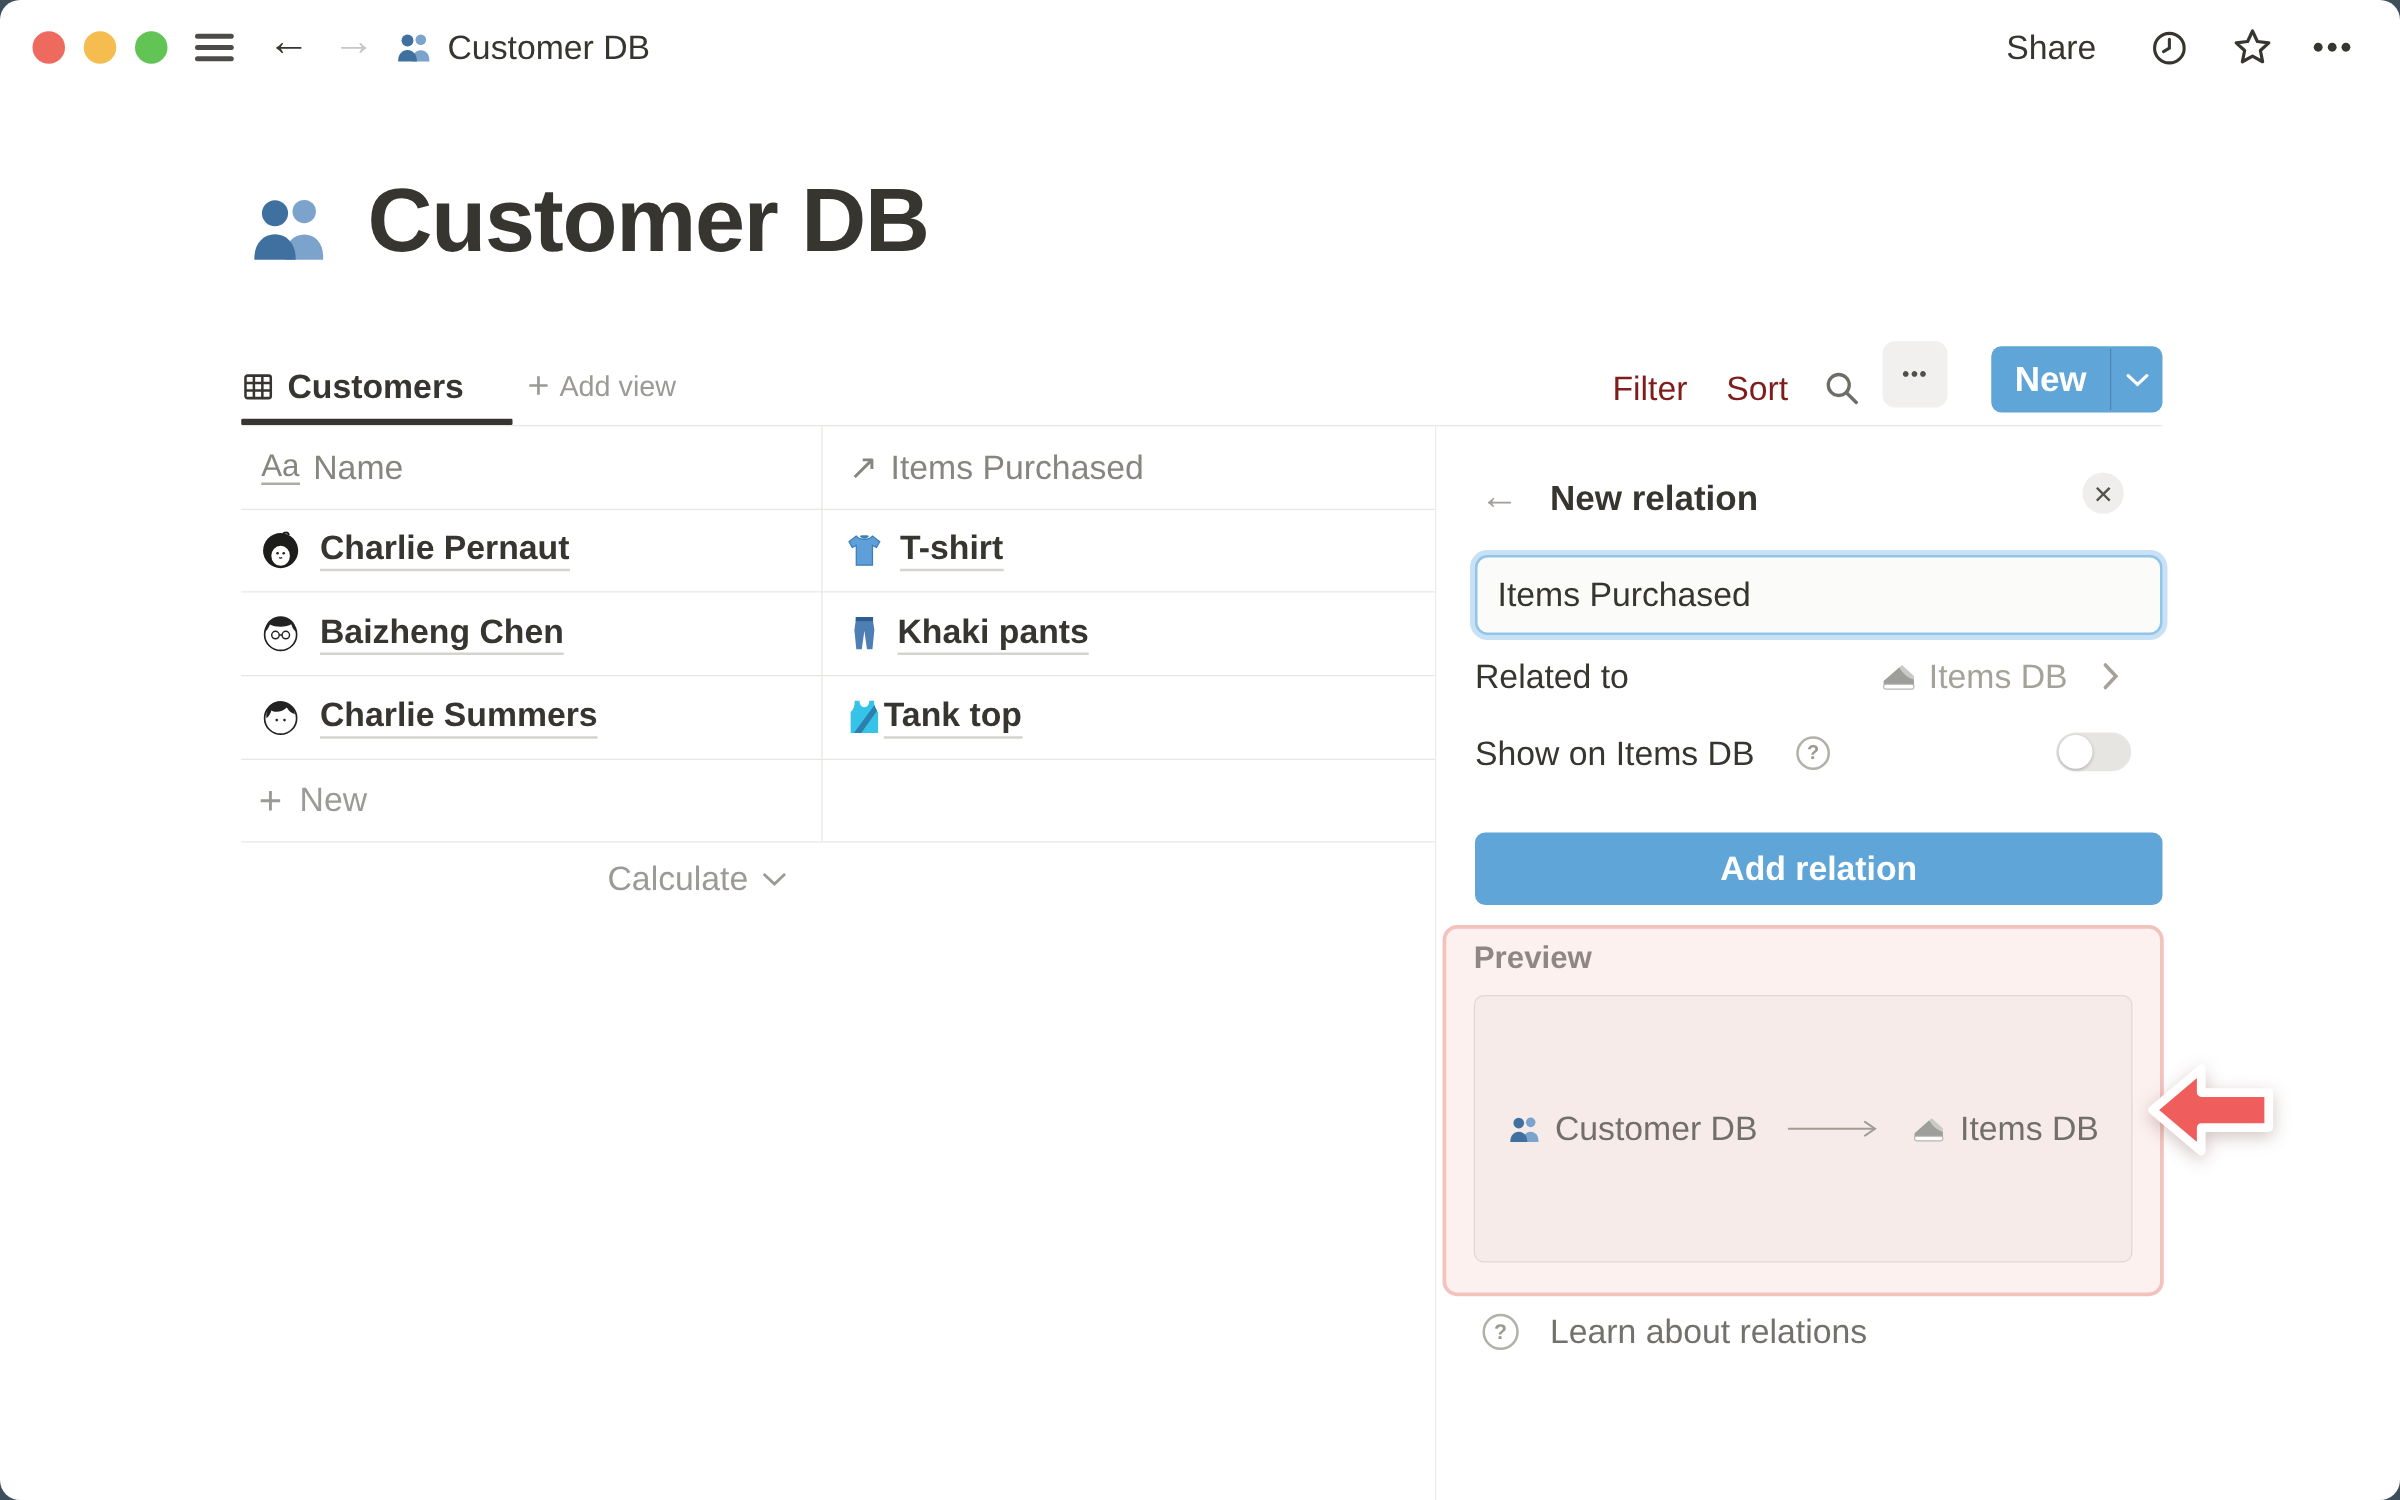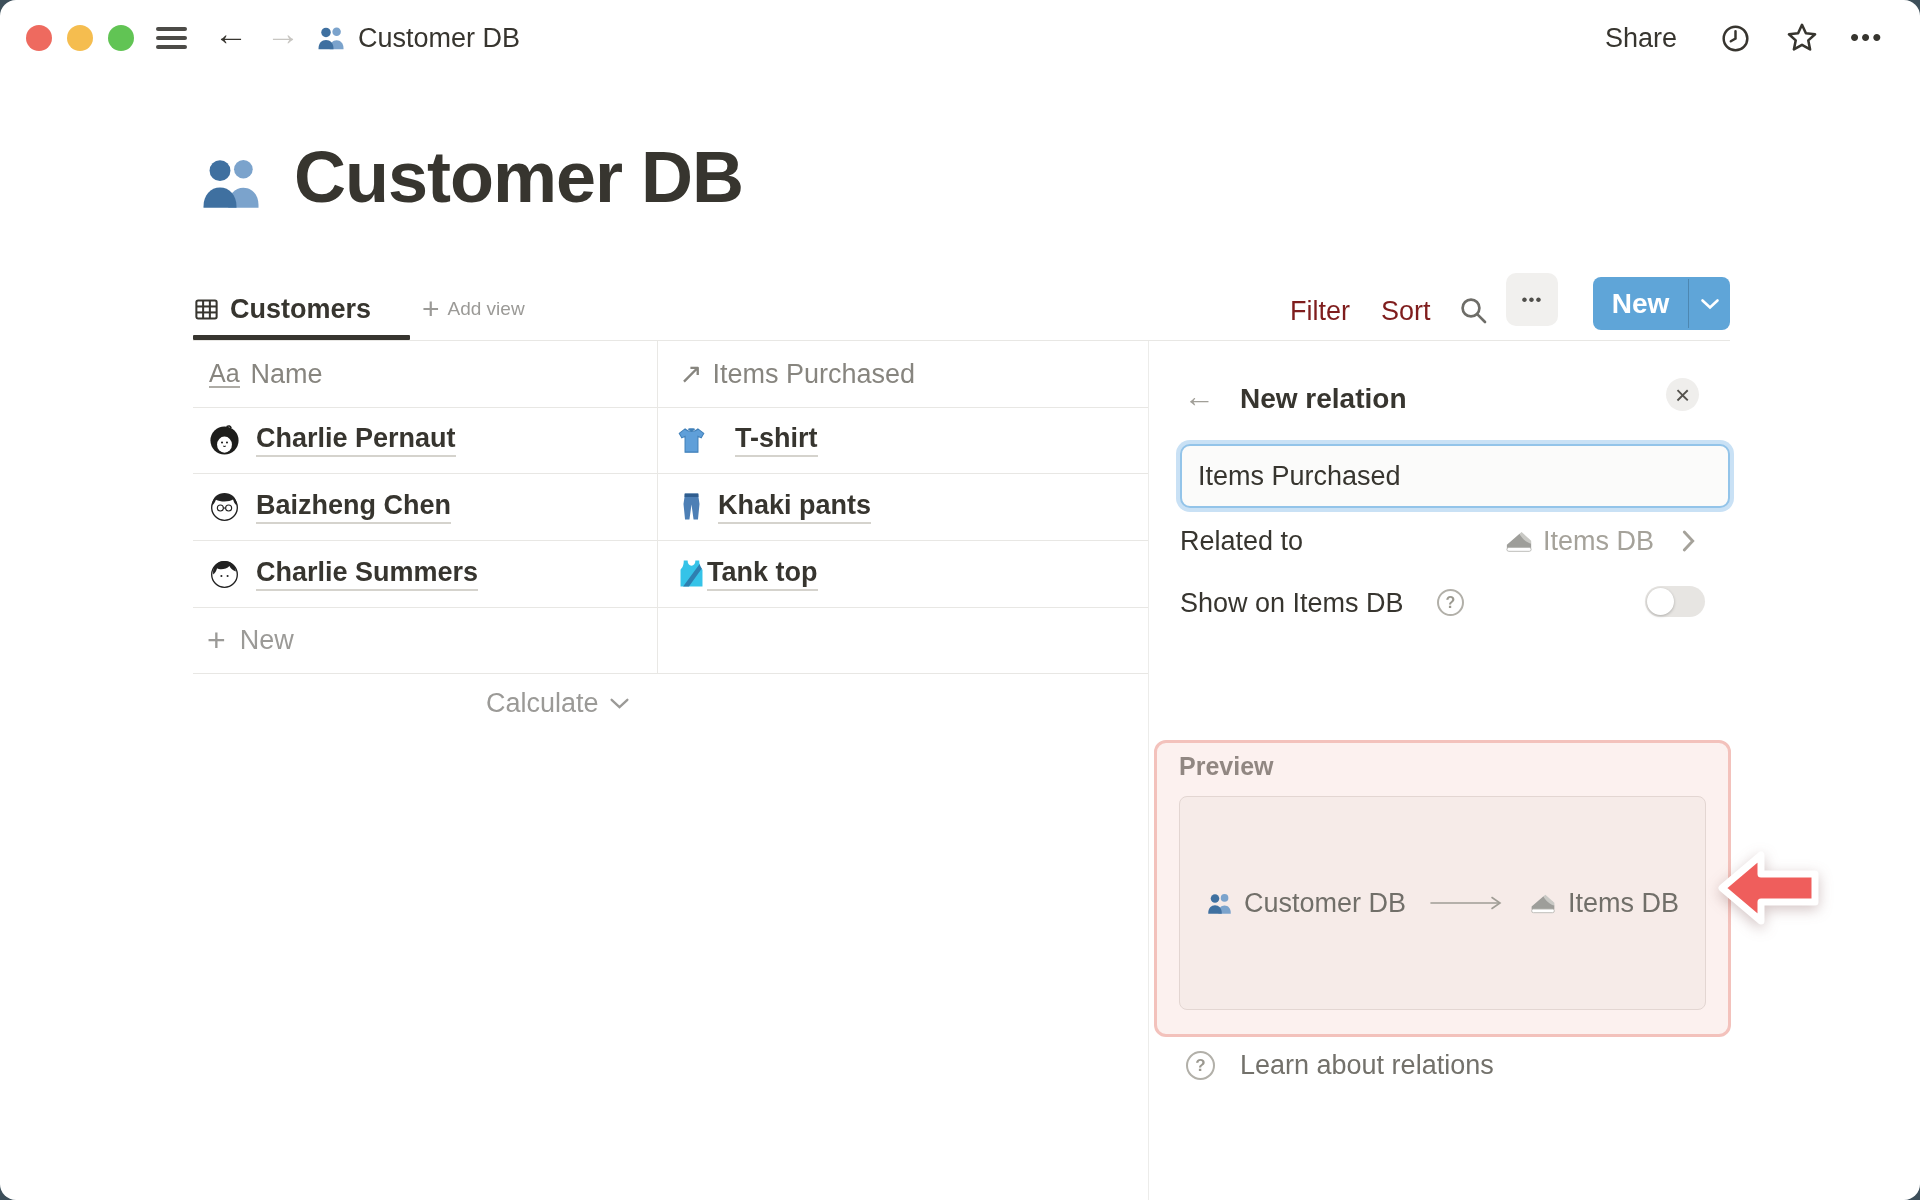--- a/index.html
+++ b/index.html
@@ -96,21 +96,21 @@
         <line x1="9" y1="4" x2="9" y2="20"></line>
           <line x1="15" y1="4" x2="15" y2="20"></line>
       </svg>
     </span>
     <span style="font-size:27px; font-weight:bold;">Customers</span>
   </div>
   <div class="abs" style="left:193px; top:335px; width:217px; height:5px; background:#37352f; border-radius:1px;"></div>
 
   <div class="abs row-flex" style="left:422px; top:294px; gap:8px;">
     <span class="glyph gray" style="font-size:30px;">+</span>
-    <span class="gray" style="font-size:19px;text-align:center;">Add view</span>
+    <span class="gray" style="font-size:23px;text-align:center;">Add view</span>
   </div>
 
   <div class="abs mgray" style="left:1290px; top:296px; font-size:27px;">Filter</div>
   <div class="abs mgray" style="left:1381px; top:296px; font-size:27px;">Sort</div>
   <div class="abs" style="left:1457px; top:294px;">
     <svg width="32" height="32" viewBox="0 0 24 24" fill="none" stroke="#6e6d68" stroke-width="2" stroke-linecap="round">
       <circle cx="10.5" cy="10.5" r="6.3"></circle>
         <line x1="15.3" y1="15.3" x2="21" y2="21"></line>
     </svg>
   </div>
@@ -158,21 +158,21 @@
     </span>
     <span class="plink" style="font-size:27px;">Charlie Pernaut</span>
   </div>
   <div class="abs row-flex" style="left:676px; top:407px; height:66px; gap:13px;">
     <span>
       <svg width="31" height="31" viewBox="0 0 24 24">
         <path fill="#5f9fd9" stroke="#3f7fb8" stroke-width="0.8" d="M7 3 2.5 6.5 4.5 10 7 8.8V21h10V8.8L19.5 10 21.5 6.5 17 3c-1 1.2-3 2-5 2s-4-.8-5-2z"></path>
         <path fill="#3f7fb8" d="M9 3c.8 1 1.8 1.6 3 1.6S14.2 4 15 3l-1.5-.5h-3z"></path>
       </svg>
     </span>
-    <span class="plink" style="font-size:27px;margin-left:15px;">T-shirt</span>
+    <span class="plink" style="font-size:27px;">T-shirt</span>
   </div>
 
   <div class="abs row-flex" style="left:209px; top:473px; height:67px; gap:16px;">
     <span>
       <svg width="31" height="31" viewBox="0 0 30 30">
         <circle cx="15" cy="16" r="12.4" fill="#fff" stroke="#222" stroke-width="1.3"></circle>
         <path d="M3 14C3 6 9 2 15 2s12 4 12 12c-2.2-1.4-3.2-3.8-3.7-5.8-3.2 2.2-11.8 2.8-16.6.2C6 10.3 5 12.6 3 14z" fill="#222"></path>
         <circle cx="11" cy="16.5" r="2.9" fill="none" stroke="#222" stroke-width="1.1"></circle>
         <circle cx="19" cy="16.5" r="2.9" fill="none" stroke="#222" stroke-width="1.1"></circle>
         <path d="M13.9 16.5h2.2" stroke="#222" stroke-width="1.1"></path>
@@ -249,20 +249,21 @@
   </div>
 
   <div class="abs" style="left:1180px; top:588px; font-size:27px;">Show on Items DB</div>
   <div class="abs qcircle" style="left:1437px; top:589px; width:27px; height:27px; font-size:16px;">
       <span>?</span>
     </div>
   <div class="abs toggle" style="left:1645px; top:586px;">
       <div class="knob"></div>
     </div>
 
+  <button class="abs addrel" style="left:1180px; top:666px;">Add relation</button>
 
   <div class="abs pink-box" style="left:1154px; top:740px; width:577px; height:297px;"></div>
   <div class="abs" style="left:1179px; top:752px; font-size:25px; font-weight:bold; color:#918782;">Preview</div>
   <div class="abs inner-preview row-flex" style="left:1179px; top:796px; width:527px; height:214px; justify-content:center; gap:11px;">
     <span>
       <svg width="27" height="27" viewBox="0 0 24 24">
         <g fill="#7ba3cc">
             <circle cx="16.5" cy="7" r="3.4"></circle>
             <path d="M11 20c0-3.8 2.4-6.3 5.5-6.3S22 16.2 22 20v1H11z"></path>
           </g>

